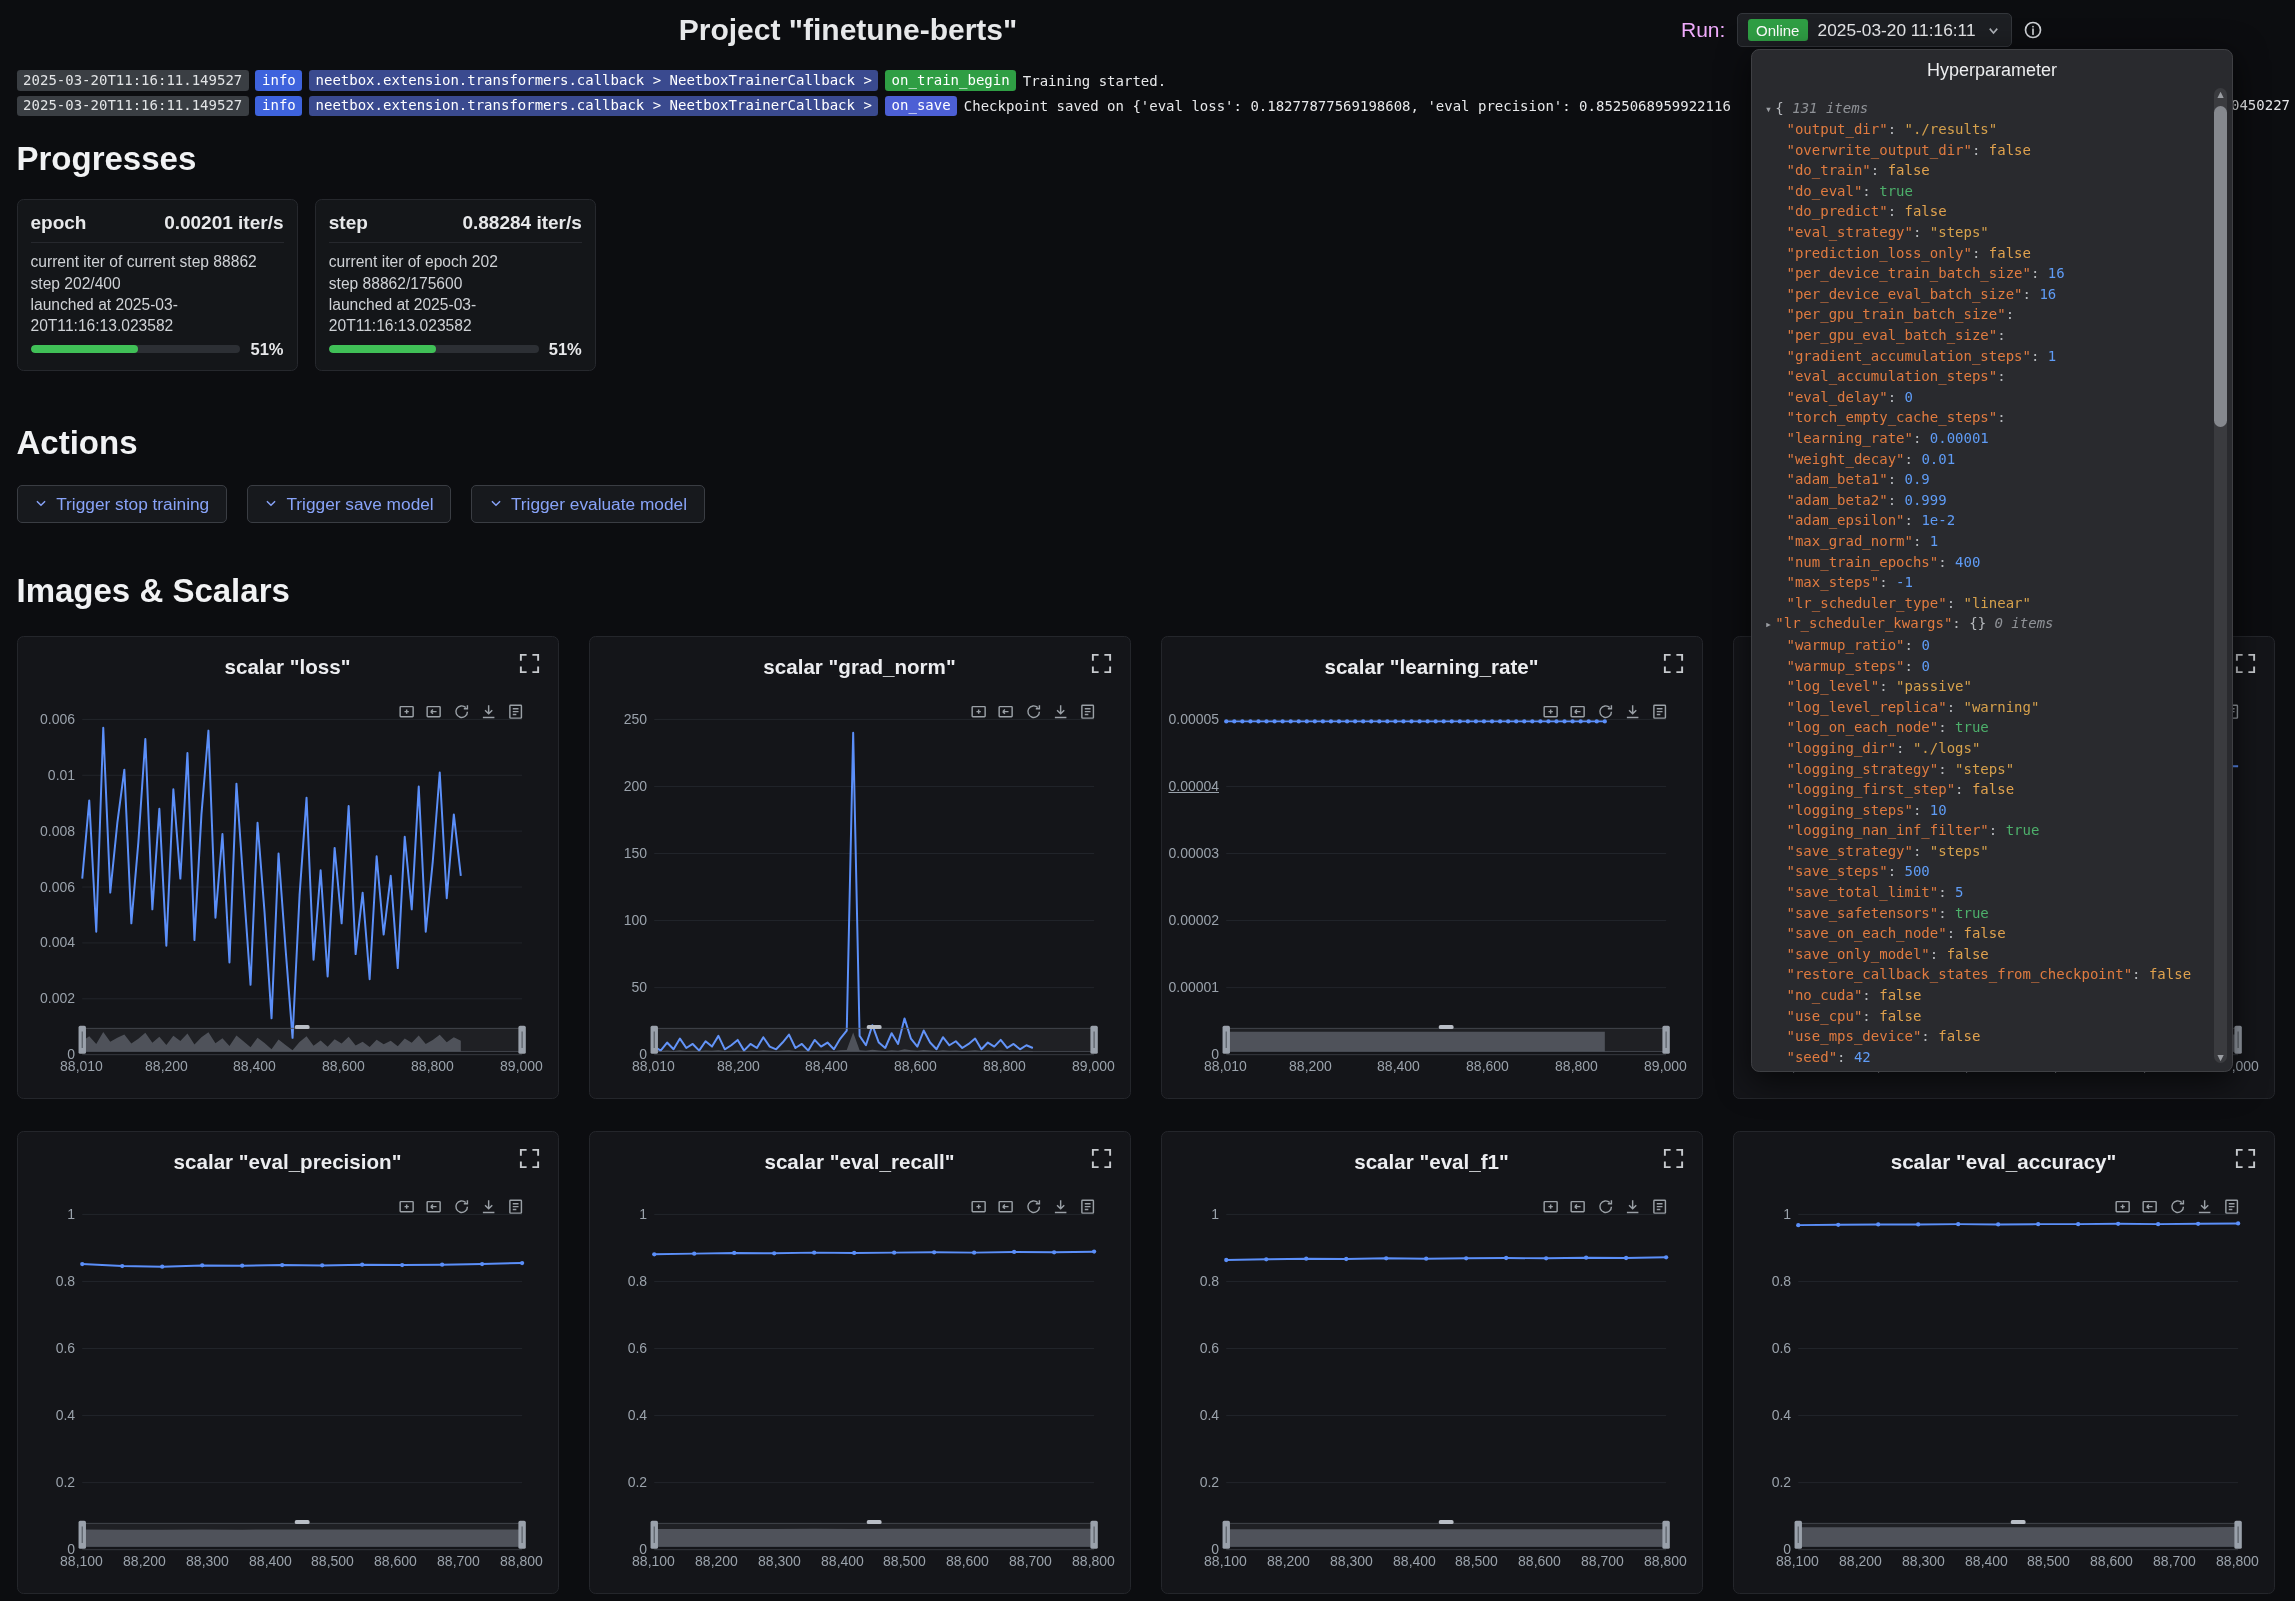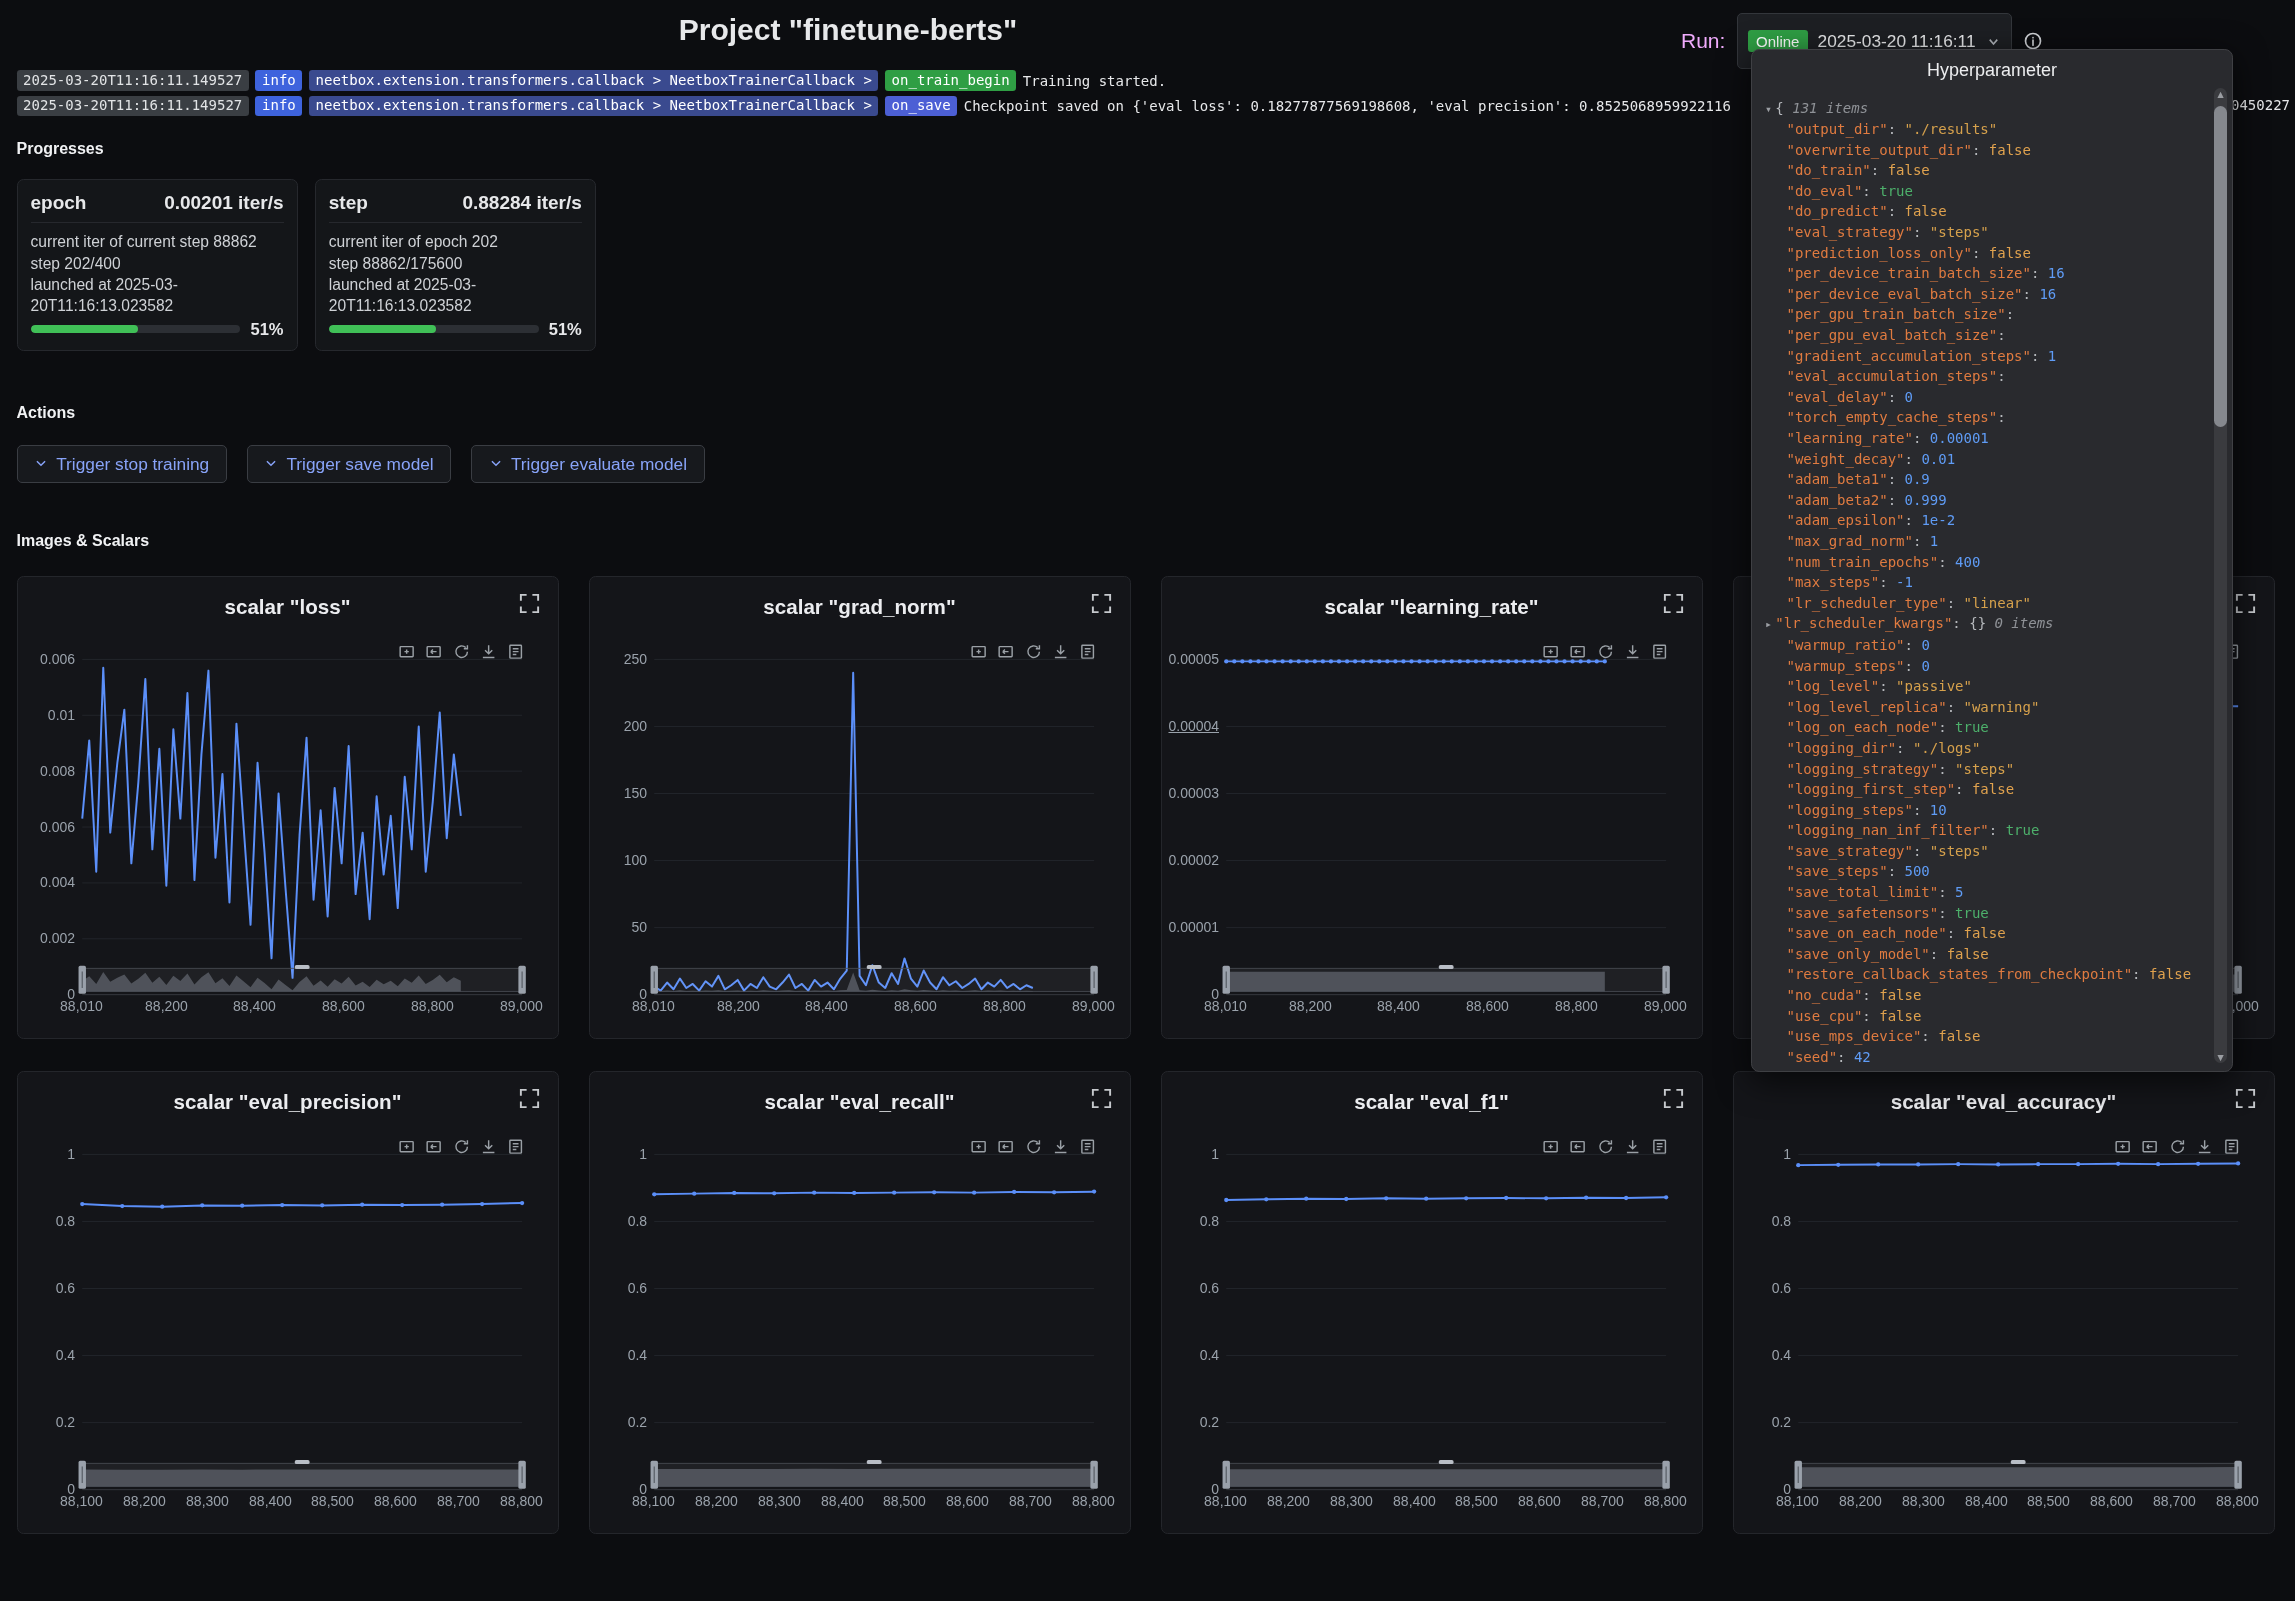--- a/index.html
+++ b/index.html
@@ -9,40 +9,40 @@
     background:#0c0d10; color:#e7e8ea;
     font-family:"Liberation Sans", sans-serif;
   }
   
   .header { position:relative; height:63px; }
   .page-title { position:absolute; left:848px; top:13px; transform:translateX(-50%);
     font-size:30px; font-weight:bold; white-space:nowrap; }
   .run-group { position:absolute; left:1681px; top:13px; display:flex; align-items:center; gap:11.5px; }
   .run-label { font-size:21px; color:#f0abfc; }
   .run-select { display:flex; align-items:center; gap:10px; background:#1d1f23;
-    border:0.8px solid #33363b; border-radius:5px; padding:16px 10px; cursor:pointer; }
+    border:0.8px solid #33363b; border-radius:5px; padding:5px 10px; cursor:pointer; }
   .online-badge { background:#2f9e44; color:#fff; font-size:15px; padding:2.5px 8.2px; border-radius:3.3px; }
   .run-time { font-size:17.3px; }
   .icon-sm svg { width:15px; height:15px; display:block; color:#aeb2b8; }
   .info-btn svg { width:20px; height:20px; display:block; color:#cfd2d6; cursor:pointer; }
   
   .logs { padding:0 16.5px; margin-top:6.6px; font-family:"DejaVu Sans Mono", monospace; font-size:14px; }
   .log-row { display:flex; align-items:center; gap:6.6px; height:22px; white-space:nowrap;
     position:relative; margin-bottom:3.3px; }
   .badge { padding:1.6px 6.6px; border-radius:3.3px; line-height:17.3px; }
   .b-ts { background:#3a3e43; color:#e2e4e6; }
   .b-info { background:#3e63dd; color:#fff; }
   .b-module { background:#3a4a8f; color:#fff; }
   .b-event-green { background:#2f9e44; color:#fff; }
   .b-event-blue { background:#4c5fd5; color:#fff; }
   .log-msg { color:#e7e8ea; overflow:hidden; }
   .log-tail { position:absolute; right:-11.5px; top:2.5px; color:#e7e8ea; }
   
   .content { padding:0 16.5px; }
-  .section-heading { font-size:16px; font-weight:bold; margin:0; color:#f1f2f4; }
+  .section-heading { font-size:33px; font-weight:bold; margin:0; color:#f1f2f4; }
   .h-progresses { margin-top:23px; }
   .h-actions { margin-top:53px; }
   .h-images { margin-top:49px; }
   
   .progress-cards { display:flex; gap:17.3px; margin-top:21.4px; }
   .p-card { width:281px; height:172px; background:#141619; border:0.8px solid #26282d;
     border-radius:6.6px; padding:11.5px 13px; display:flex; flex-direction:column; }
   .p-head { display:flex; justify-content:space-between; font-size:19px; font-weight:bold;
     padding-bottom:8.2px; border-bottom:0.8px solid #26282d; }
   .p-lines { font-size:15.6px; color:#cfd2d6; line-height:21.4px; margin-top:8.2px; }

